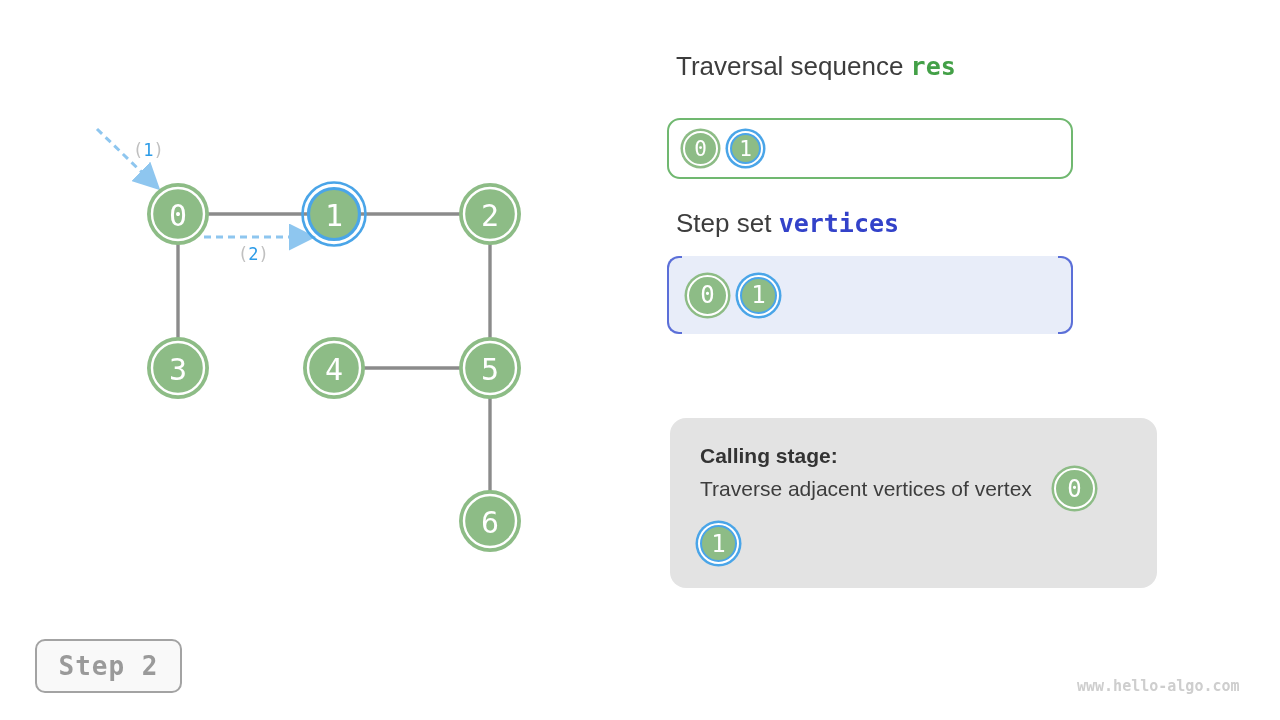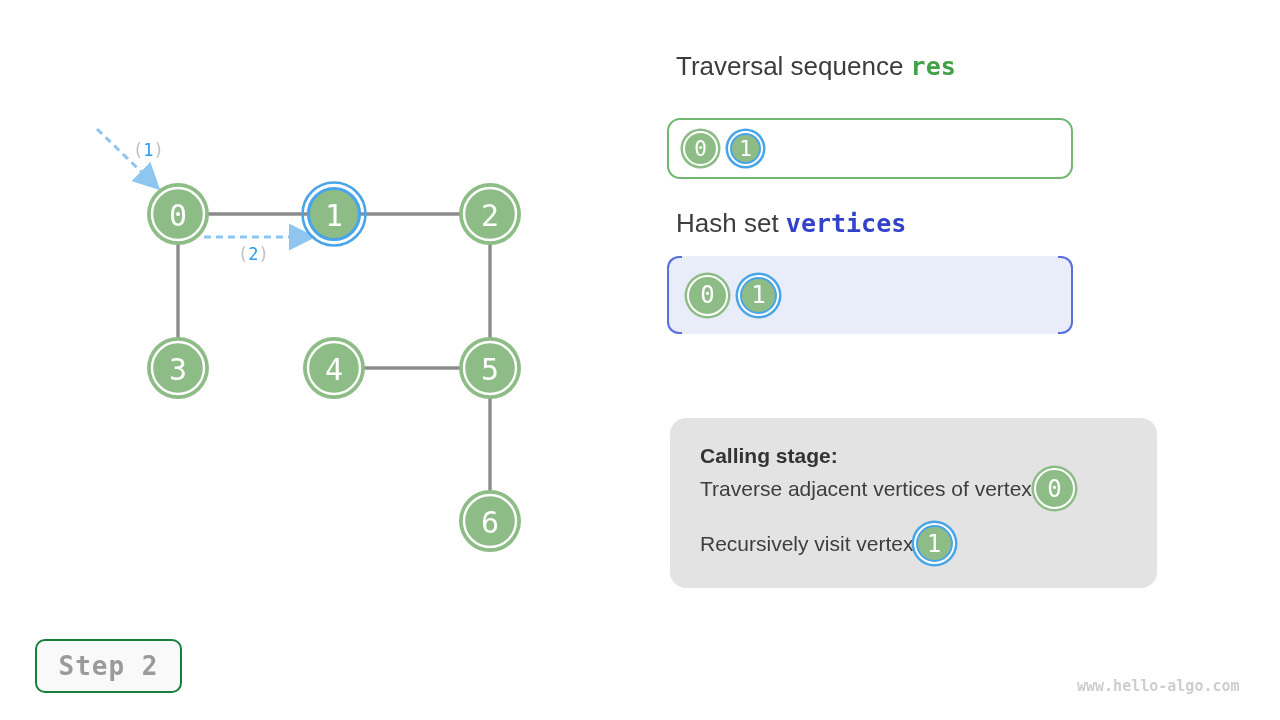--- a/index.html
+++ b/index.html
@@ -58,30 +58,30 @@
   .chip.lg.hl { width:33px; height:33px; }
 
   
   .calling-box {
     position:absolute; left:670px; top:418px; width:487px; height:170px;
     background:var(--calling-bg); border-radius:16px;
     box-sizing:border-box; padding:26px 30px;
   }
   .calling-title { font-size:21px; font-weight:bold; color:#333; }
   .calling-line {
-    display:flex; align-items:center; gap:2px;
+    display:flex; align-items:center; gap:22px;
     font-size:21px; color:var(--text-dark);
   }
   .calling-line:nth-of-type(2) { margin-top:16px; }
   .calling-line:nth-of-type(3) { margin-top:5px; }
 
   
   .step-button {
     position:absolute; left:35px; top:639px; width:147px; height:54px;
-    box-sizing:border-box; border:2px solid #15803d; border-radius:10px;
+    box-sizing:border-box; border:2px solid #a3a3a3; border-radius:10px;
     background:#f9f9f9; display:flex; align-items:center; justify-content:center;
     font-family:"DejaVu Sans Mono", monospace; font-weight:bold;
     font-size:26px; letter-spacing:1px; color:var(--step-gray);
   }
 
   
   .watermark {
     position:absolute; left:1077px; top:677px;
     font-family:"DejaVu Sans Mono", monospace; font-size:15px;
     color:var(--watermark-gray);
@@ -157,41 +157,40 @@
   </div>
 
   <div class="res-box">
     <div class="chip-row" id="res-items">
         <div class="chip">0</div>
         <div class="chip hl">1</div>
       </div>
   </div>
 
   <div class="panel-title" style="left:676px; top:208px;">
-    <span>Hash set </span><span class="code code-indigo">vertices</span>
+    <span>Step set </span><span class="code code-indigo">vertices</span>
   </div>
 
   <div class="visited-box">
     <span class="bracket left"></span>
     <span class="bracket right"></span>
     <div class="chip-row" id="visited-items">
         <div class="chip lg">0</div>
         <div class="chip lg hl">1</div>
       </div>
   </div>
 
   <div class="calling-box">
     <div class="calling-title">Calling stage:</div>
     <div id="calling-lines">
         <div class="calling-line">
           <span>Traverse adjacent vertices of vertex</span>
           <div class="chip lg">0</div>
         </div>
         <div class="calling-line">
-          <span>Recursively visit vertex</span>
           <div class="chip lg hl">1</div>
         </div>
       </div>
   </div>
 
   <div class="step-button">
     <span>Step 2</span>
   </div>
 
   <div class="watermark">www.hello-algo.com</div>

